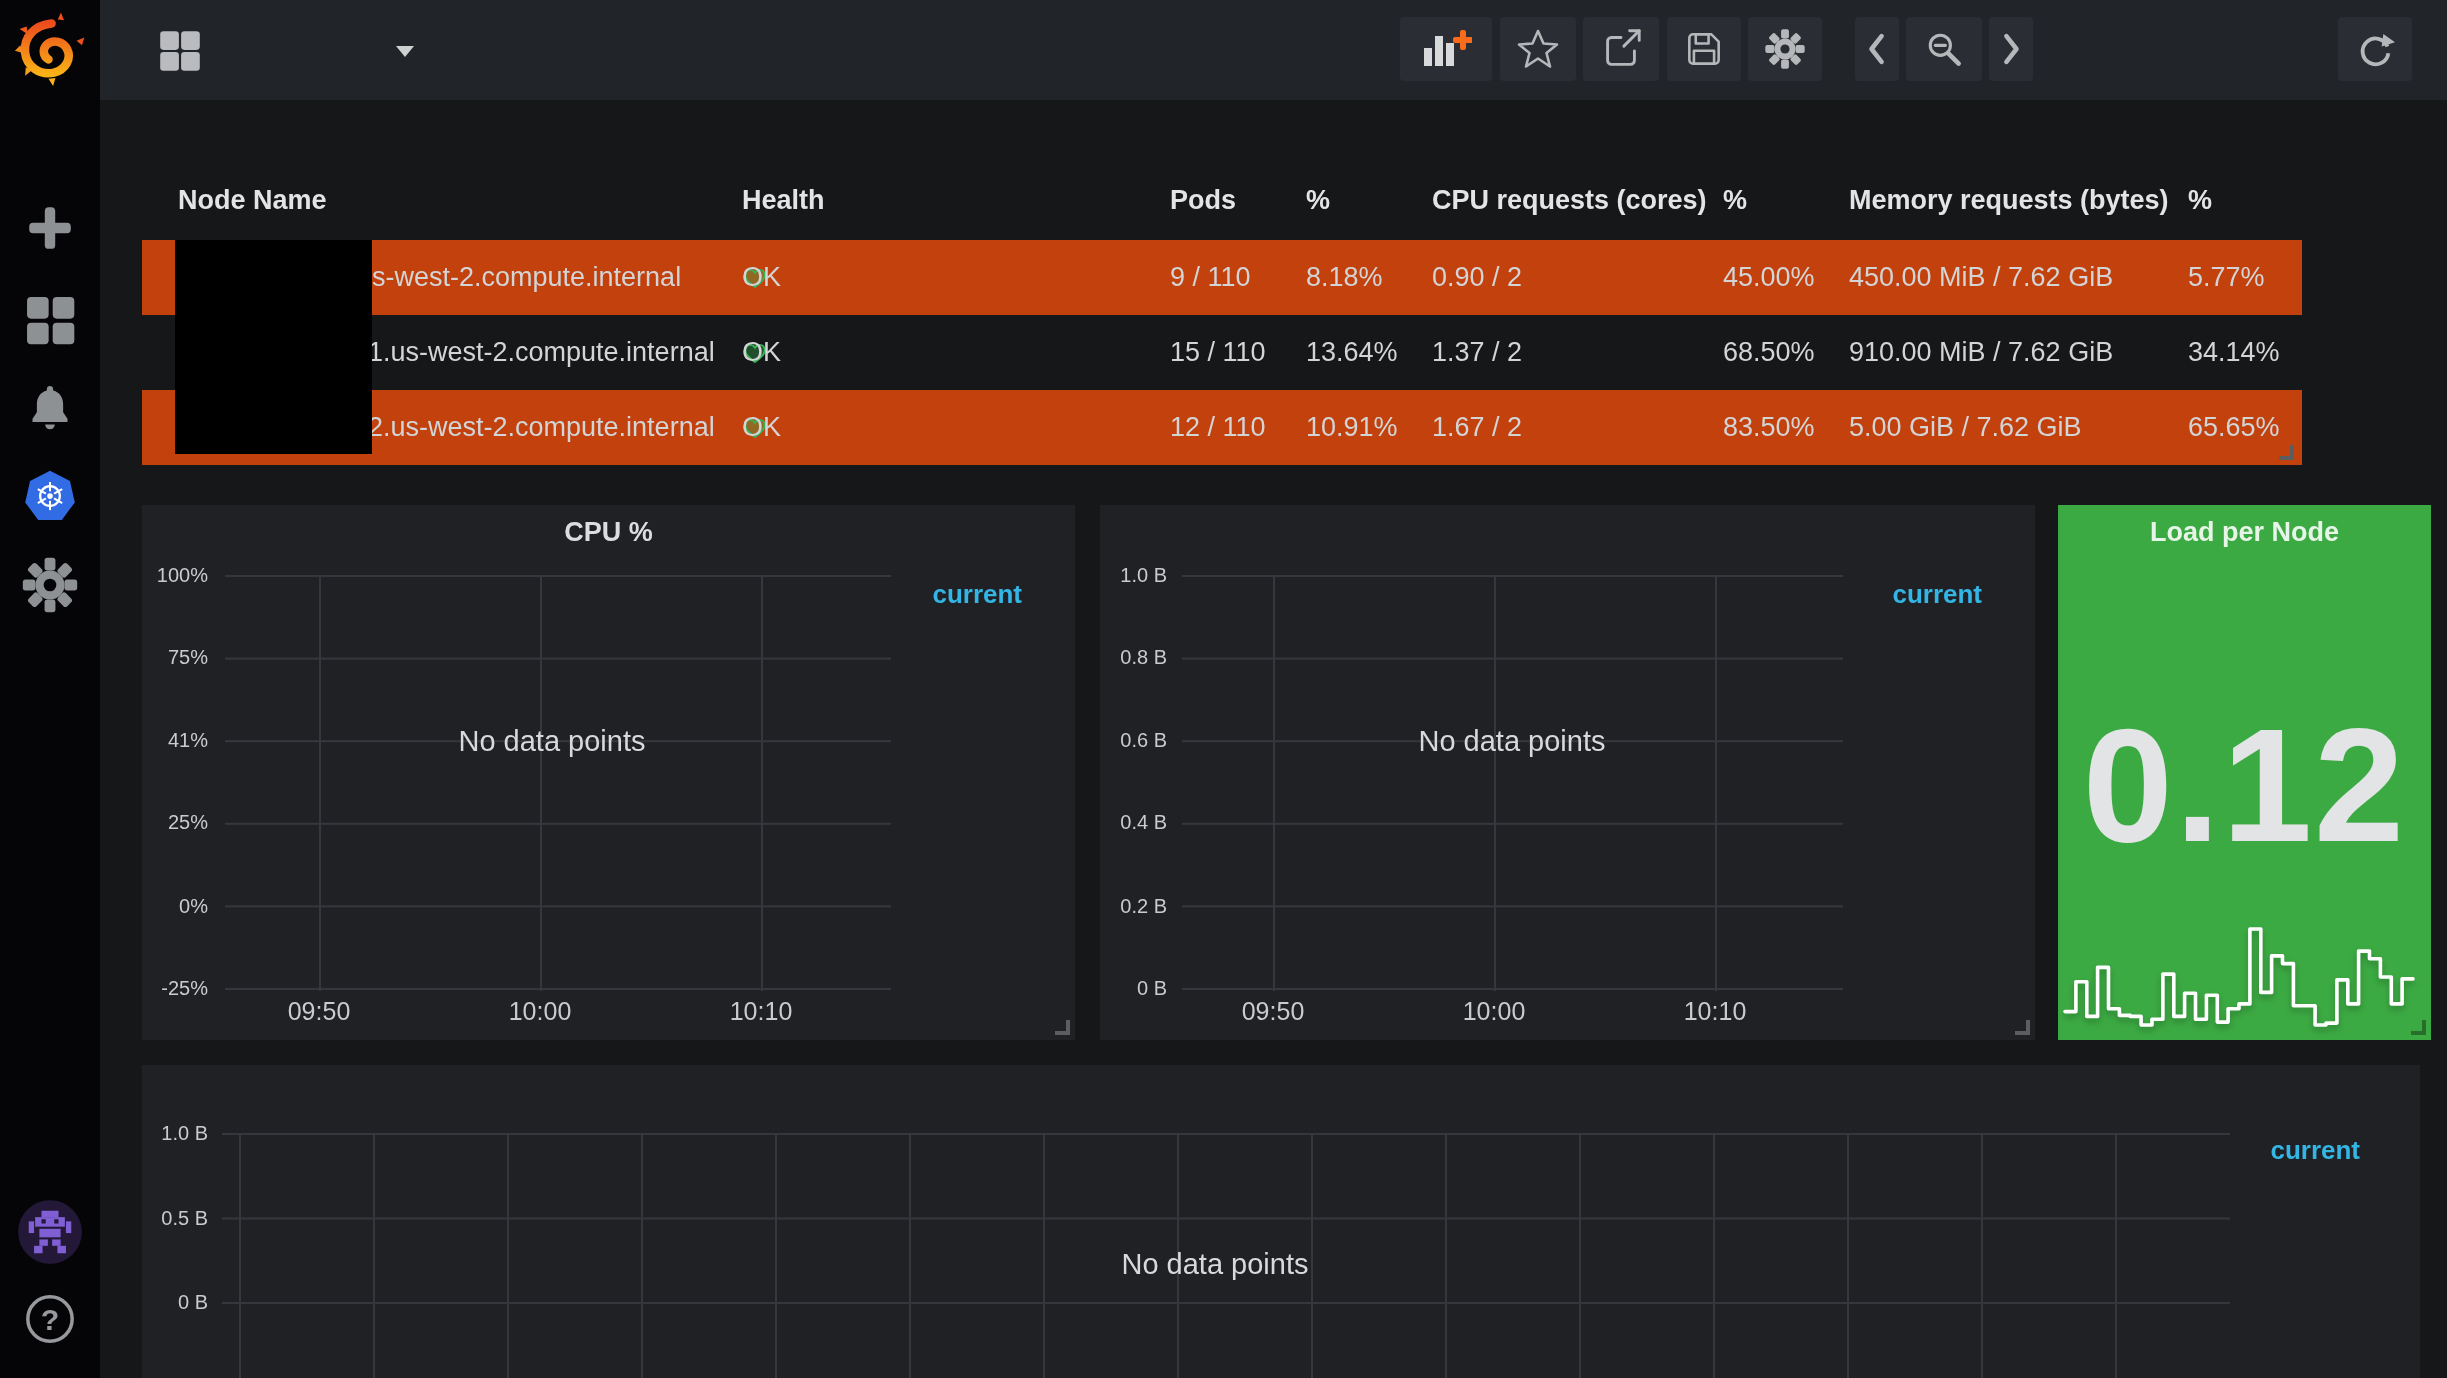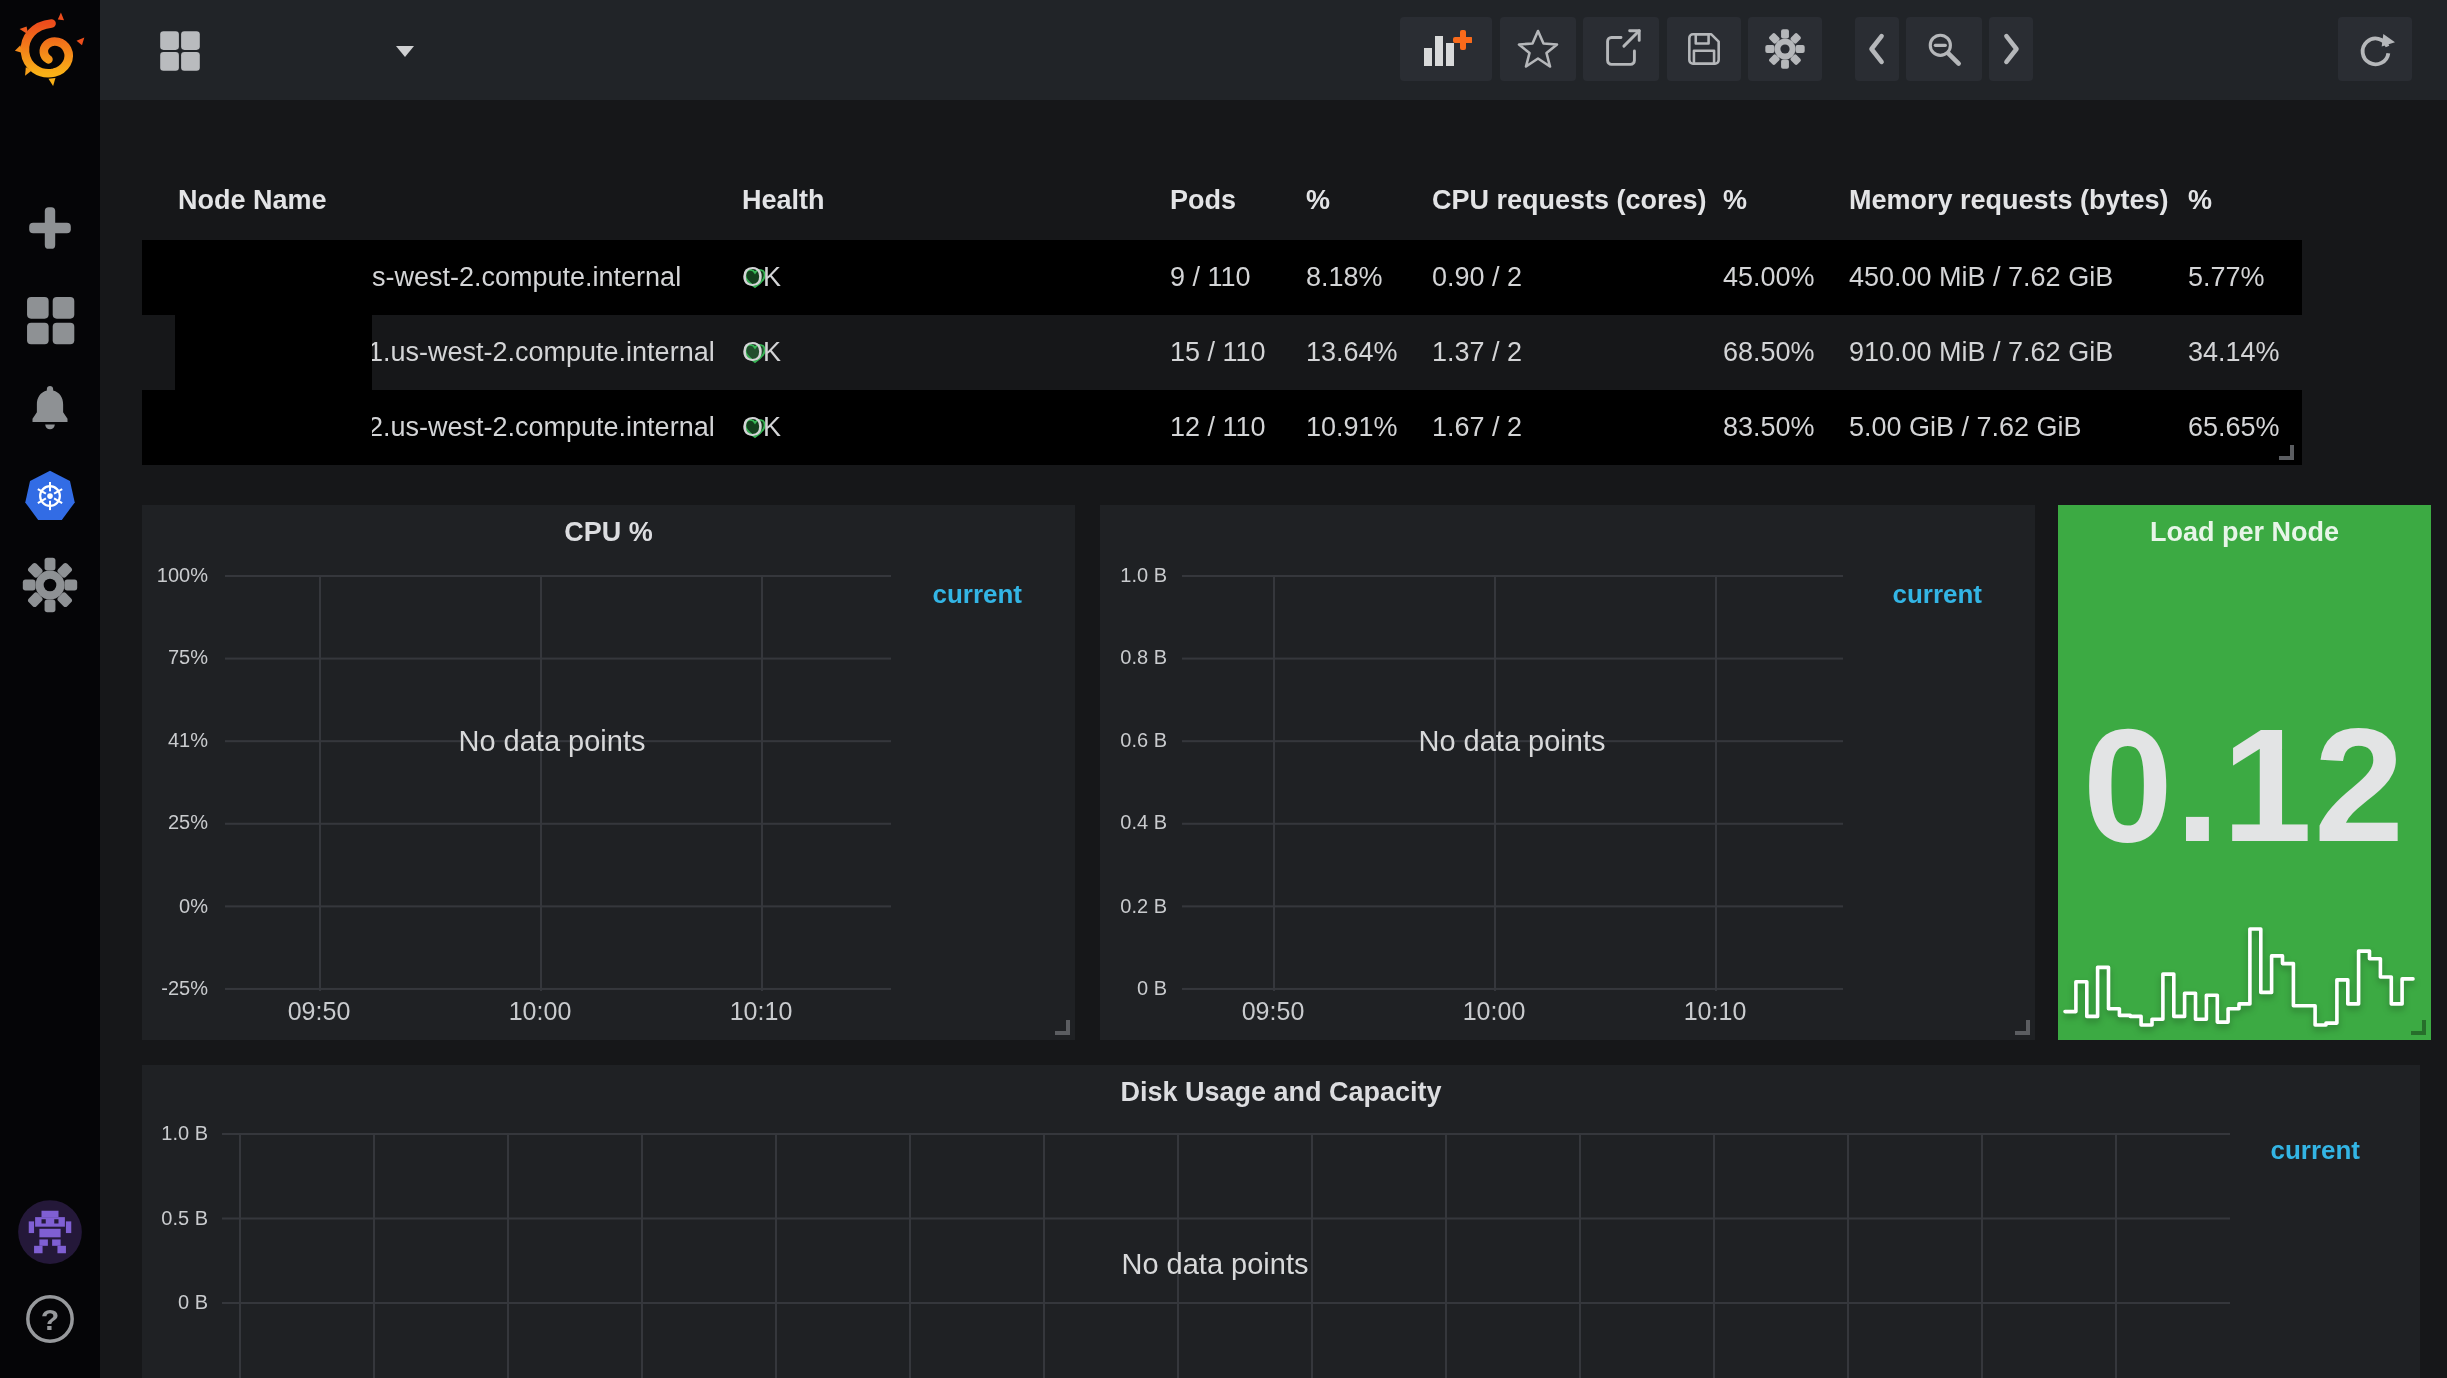--- a/index.html
+++ b/index.html
@@ -22,21 +22,21 @@
   .ytick{position:absolute;height:26px;line-height:26px;font-size:20px;color:#c9cbce;text-align:right;}
   .xtick{position:absolute;width:120px;height:28px;line-height:28px;font-size:25px;color:#c9cbce;text-align:center;}
   .nodata{position:absolute;width:260px;text-align:center;font-size:29px;color:#d8d9da;}
   .plot{position:absolute;}
   .rsz{position:absolute;right:5px;bottom:5px;width:11px;height:11px;
        border-right:4px solid #5b5d61;border-bottom:4px solid #5b5d61;cursor:nwse-resize;}
   
   .t-head{position:absolute;left:0;top:20px;height:60px;width:100%;}
   .t-head span{position:absolute;height:60px;line-height:60px;font-size:27px;font-weight:bold;color:#e3e4e6;}
   .t-row{position:absolute;left:0;width:2160px;height:75px;}
-  .t-row.stripe{background:#000000;}
+  .t-row.stripe{background:#c2410c;}
   .t-row span{position:absolute;height:75px;line-height:75px;font-size:27px;color:#d3d4d6;white-space:nowrap;}
   .health{color:#36b554;display:flex;align-items:center;gap:10px;}
   .redact{position:absolute;background:#000;}
   
   .stat-value{position:absolute;left:0;top:165px;width:100%;height:230px;line-height:230px;
               text-align:center;font-size:162px;font-weight:bold;color:#e3e4e5;letter-spacing:2px;}
   .spark{position:absolute;left:4px;top:402px;width:354px;height:126px;filter:drop-shadow(0 4px 3px rgba(0,0,0,0.25));}
   
   .grid-cpu{background-image:linear-gradient(to right,#35373c 2px,transparent 2px),linear-gradient(to bottom,#35373c 2px,transparent 2px);
             background-size:221px 100%,100% 82.6px;background-position:94px 0,0 0;}
@@ -325,21 +325,20 @@
   <div class="panel" style="left:2058px;top:505px;width:362px;height:535px;background:#3caa43;padding-left:11px;">
     <div class="panel-title" style="color:rgba(255,255,255,0.88);">Load per Node</div>
     <div class="stat-value">0.12</div>
     <svg id="sparkline" class="spark" viewBox="0 0 354 126">
       <polyline points="3.0,104.6 13.9,104.6 13.9,74.8 24.8,74.8 24.8,109.4 35.6,109.4 35.6,60.4 46.5,60.4 46.5,101.7 57.4,101.7 57.4,108.4 68.3,108.4 68.3,109.4 79.1,109.4 79.1,118.0 90.0,118.0 90.0,112.2 100.9,112.2 100.9,67.1 111.8,67.1 111.8,109.4 122.6,109.4 122.6,86.3 133.5,86.3 133.5,112.2 144.4,112.2 144.4,88.2 155.3,88.2 155.3,115.1 166.1,115.1 166.1,101.7 177.0,101.7 177.0,96.9 187.9,96.9 187.9,22.0 198.8,22.0 198.8,85.4 209.6,85.4 209.6,48.9 220.5,48.9 220.5,56.6 231.4,56.6 231.4,98.8 242.3,98.8 242.3,98.8 253.1,98.8 253.1,118.0 264.0,118.0 264.0,116.1 274.9,116.1 274.9,72.9 285.8,72.9 285.8,96.9 296.6,96.9 296.6,44.1 307.5,44.1 307.5,51.8 318.4,51.8 318.4,70.0 329.3,70.0 329.3,96.9 340.1,96.9 340.1,71.9 351.0,71.9 351.0,71.9" fill="none" stroke="#ffffff" stroke-width="3.6" stroke-linejoin="round" stroke-linecap="round"></polyline>
     </svg>
     <div class="rsz" style="border-color:rgba(0,0,0,0.35);"></div>
   </div>
 
   <div class="panel" style="left:142px;top:1065px;width:2278px;height:335px;">
-    <div class="panel-title">Disk Usage and Capacity</div>
     <div class="legend-current" style="right:60px;top:70px;">current</div>
     <div class="plot grid-disk" style="left:80px;top:68px;width:2008px;height:267px;"></div>
     <span class="ytick" style="left:0;width:66px;top:55px;">1.0 B</span>
     <span class="ytick" style="left:0;width:66px;top:140px;">0.5 B</span>
     <span class="ytick" style="left:0;width:66px;top:224px;">0 B</span>
     <span class="ytick" style="left:0;width:66px;top:309px;">-0.5 B</span>
     <div class="nodata" style="left:943px;top:183px;">No data points</div>
   </div>
 
 </div>

